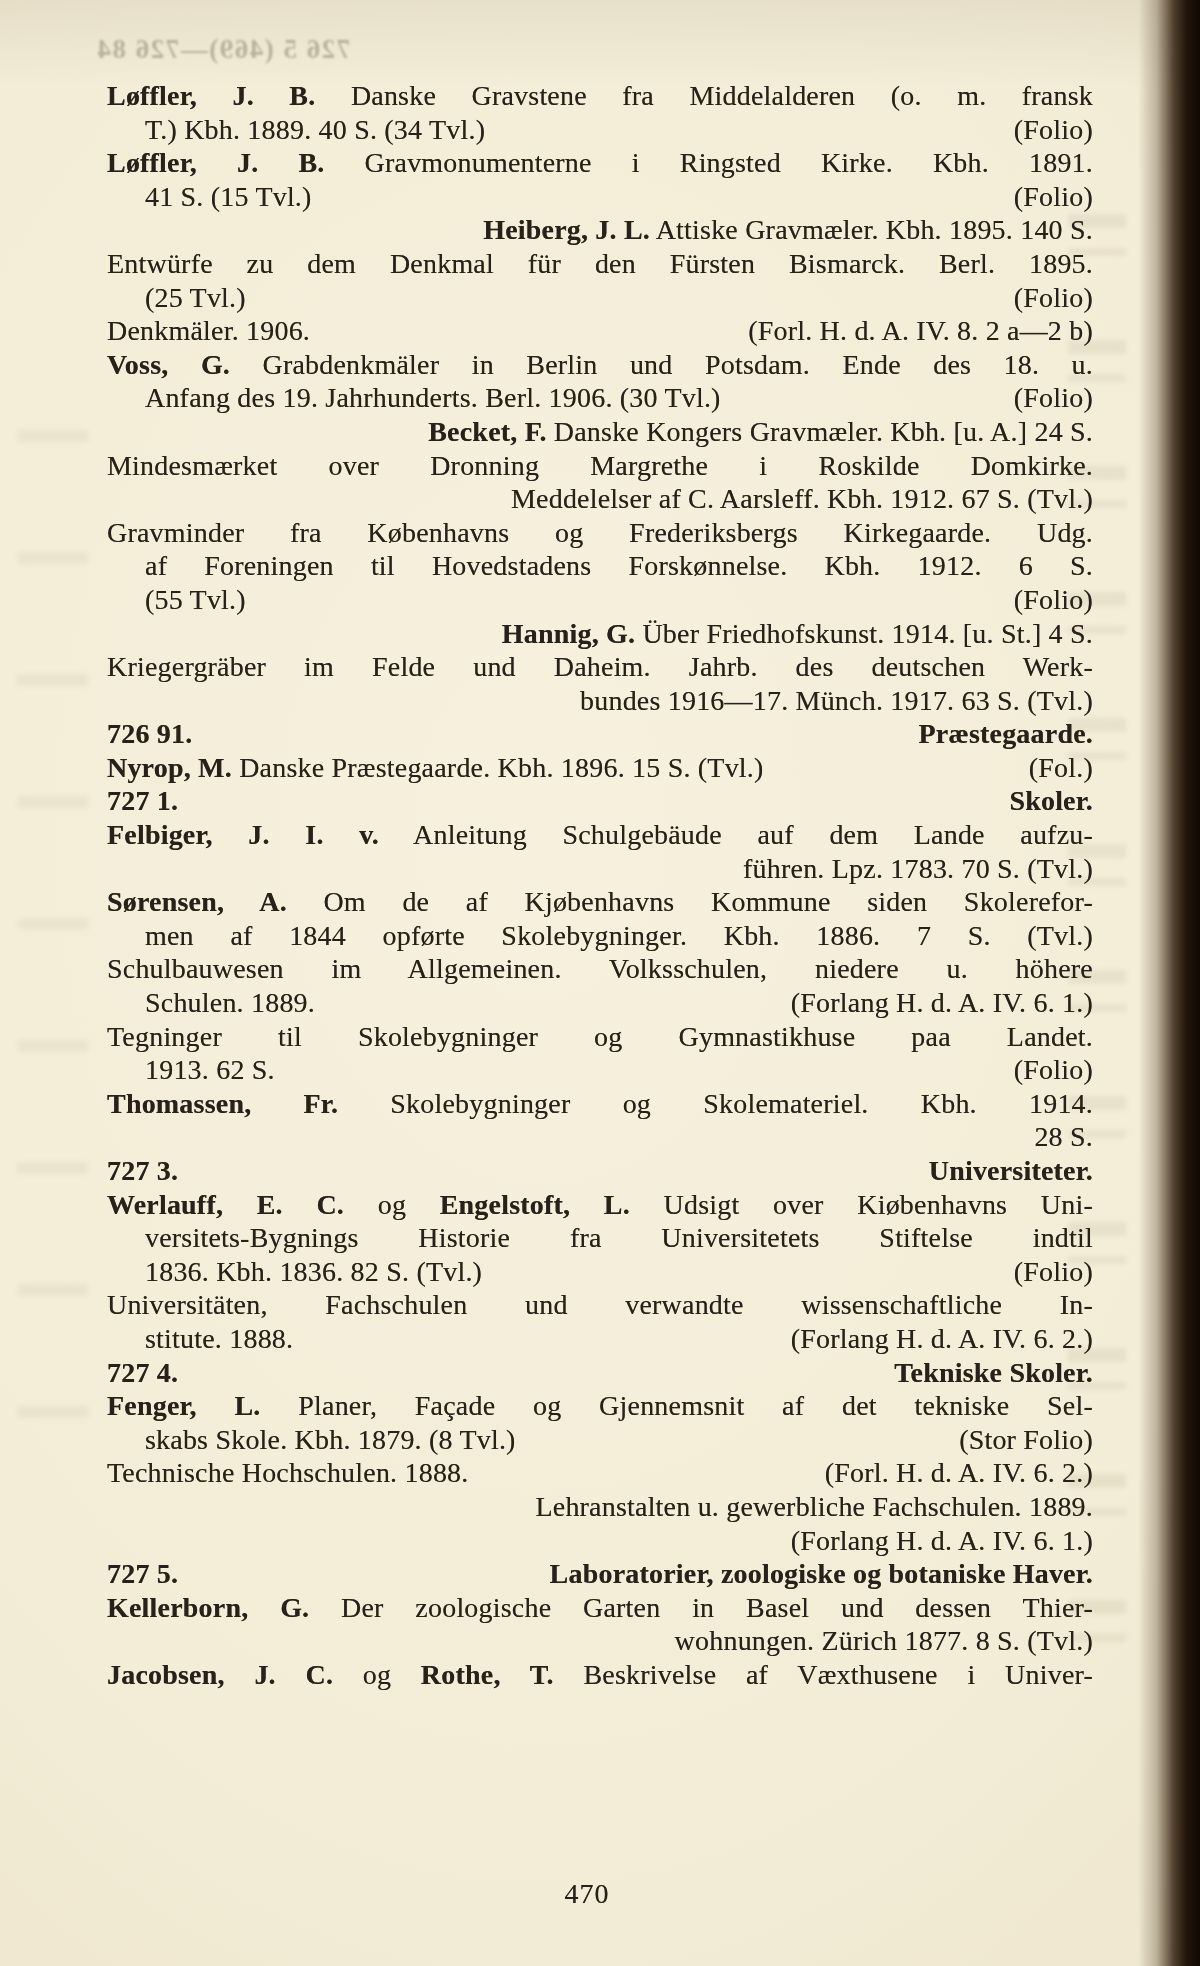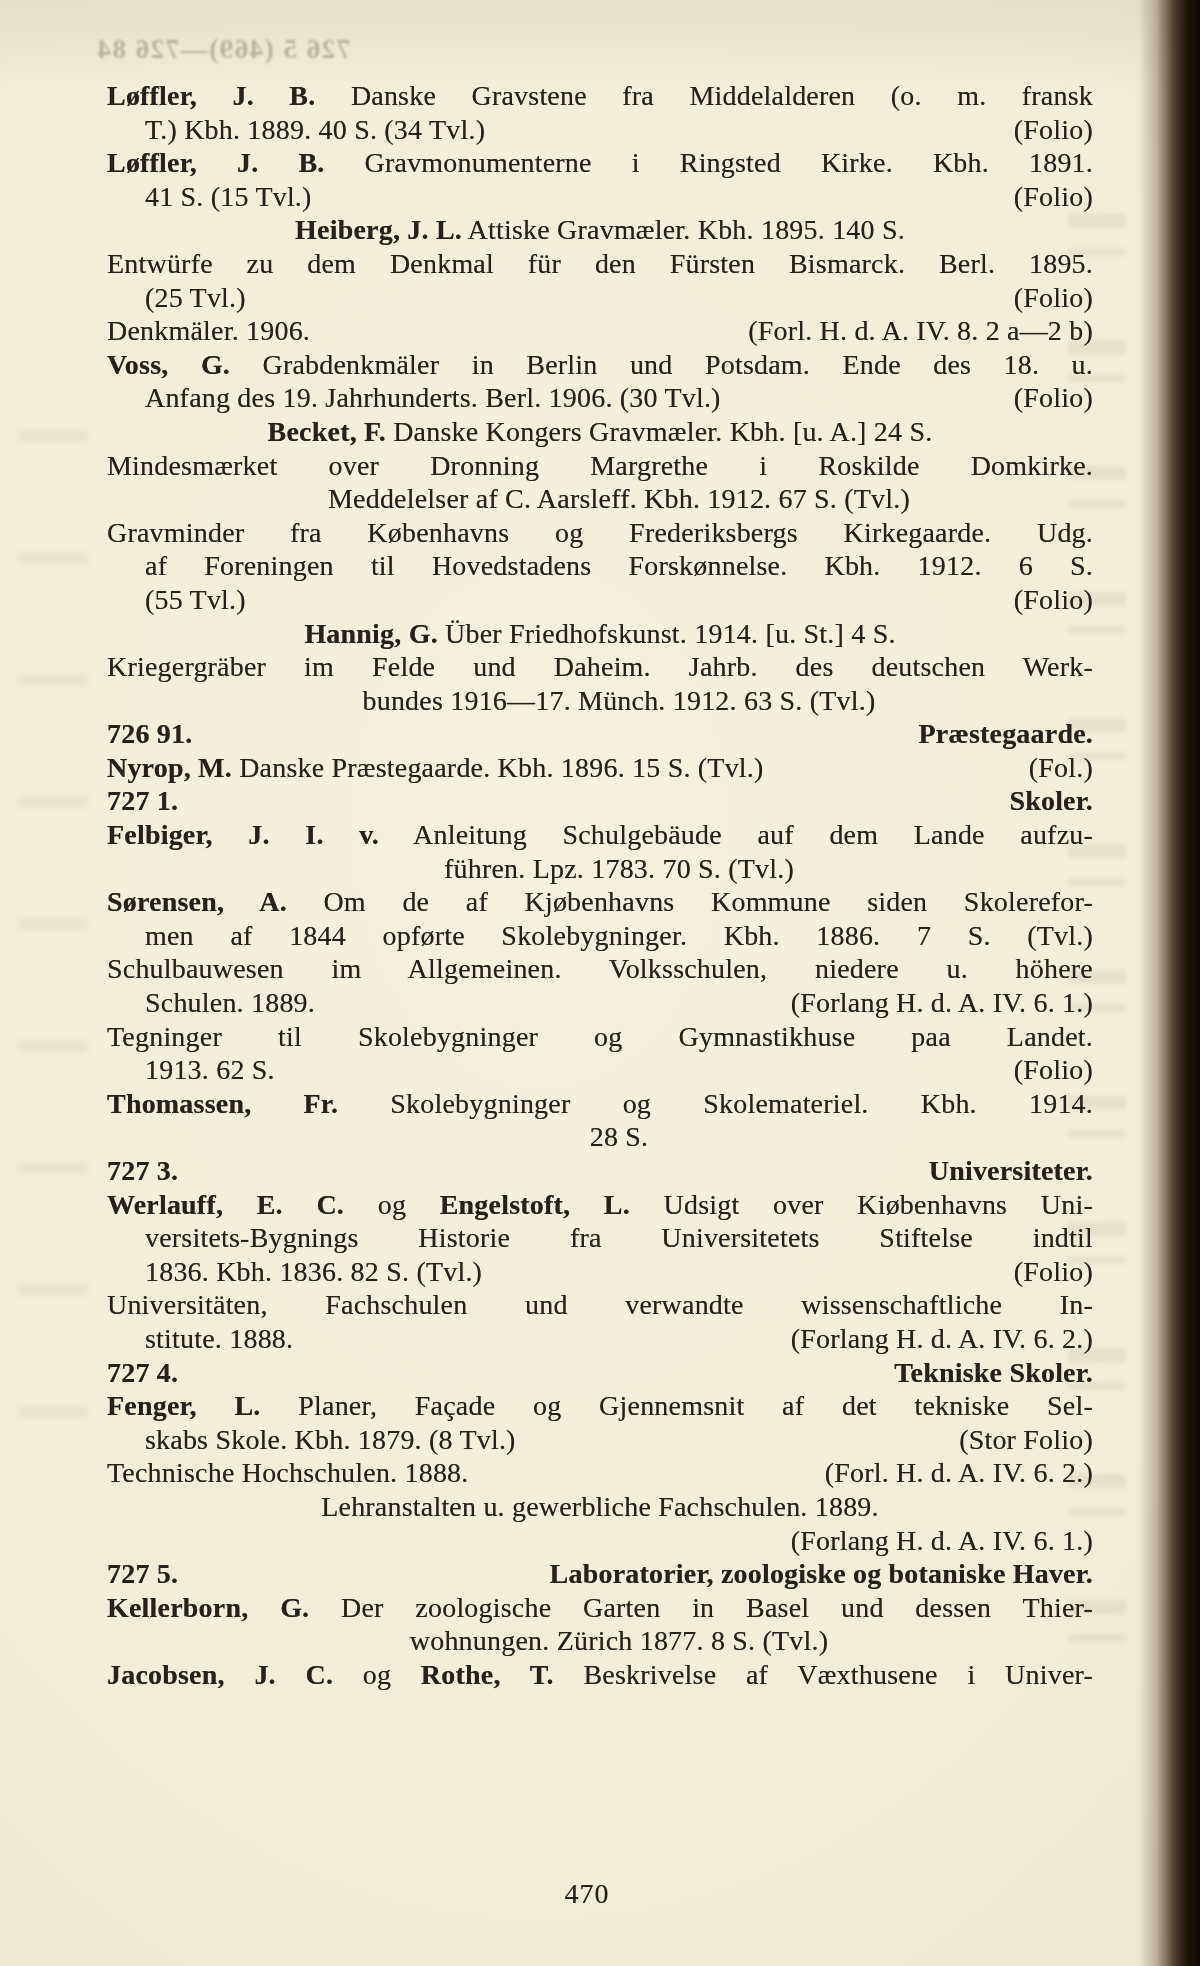--- a/index.html
+++ b/index.html
@@ -14,21 +14,21 @@
     color:#26211a;
   }
   .textblock {
     position:absolute; left:107px; top:79px; width:986px;
     font-size:28px; letter-spacing:0.2px;
     text-shadow:0 0 0.5px rgba(38,30,20,.55);
   }
   .line { height:33.6px; line-height:33.6px; overflow:hidden; }
   .line.justify { text-align:justify; text-align-last:justify; }
   .line.split { display:flex; justify-content:space-between; }
-  .line.left { text-align:center; }
+  .line.left { text-align:right; }
   .ind { padding-left:38px; }
   b { font-weight:700; }
   .ghost {
     position:absolute; top:34px; left:96px;
     font-size:27px; font-weight:700; letter-spacing:1.5px;
     color:rgba(128,120,96,.48);
     transform:scaleX(-1); filter:blur(1.1px);
   }
   .pagenum {
     position:absolute; top:1878px; left:94px; width:986px;
@@ -96,21 +96,21 @@
       <div class="line justify"><span class="lpart"><span>Mindesmærket over Dronning Margrethe i Roskilde Domkirke.</span></span></div>
       <div class="line left ind"><span class="lpart"><span>Meddelelser af C. Aarsleff. Kbh. 1912. 67 S. (Tvl.)</span></span></div>
       <div class="line justify"><span class="lpart"><span>Gravminder fra Københavns og Frederiksbergs Kirkegaarde. Udg.</span></span></div>
       <div class="line justify ind"><span class="lpart"><span>af Foreningen til Hovedstadens Forskønnelse. Kbh. 1912. 6 S.</span></span></div>
       <div class="line split ind">
         <span class="lpart"><span>(55 Tvl.)</span></span>
         <span class="rpart">(Folio)</span>
       </div>
       <div class="line left"><span class="lpart"><b>Hannig, G.</b><span> Über Friedhofskunst. 1914. [u. St.] 4 S.</span></span></div>
       <div class="line justify"><span class="lpart"><span>Kriegergräber im Felde und Daheim. Jahrb. des deutschen Werk-</span></span></div>
-      <div class="line left ind"><span class="lpart"><span>bundes 1916—17. Münch. 1912. 63 S. (Tvl.)</span></span></div>
+      <div class="line left ind"><span class="lpart"><span>bundes 1916—17. Münch. 1917. 63 S. (Tvl.)</span></span></div>
       <div class="line split">
         <span class="lpart"><b>726 91.</b></span>
         <b class="rpart">Præstegaarde.</b>
       </div>
       <div class="line split">
         <span class="lpart"><b>Nyrop, M.</b><span> Danske Præstegaarde. Kbh. 1896. 15 S. (Tvl.)</span></span>
         <span class="rpart">(Fol.)</span>
       </div>
       <div class="line split">
         <span class="lpart"><b>727 1.</b></span>

